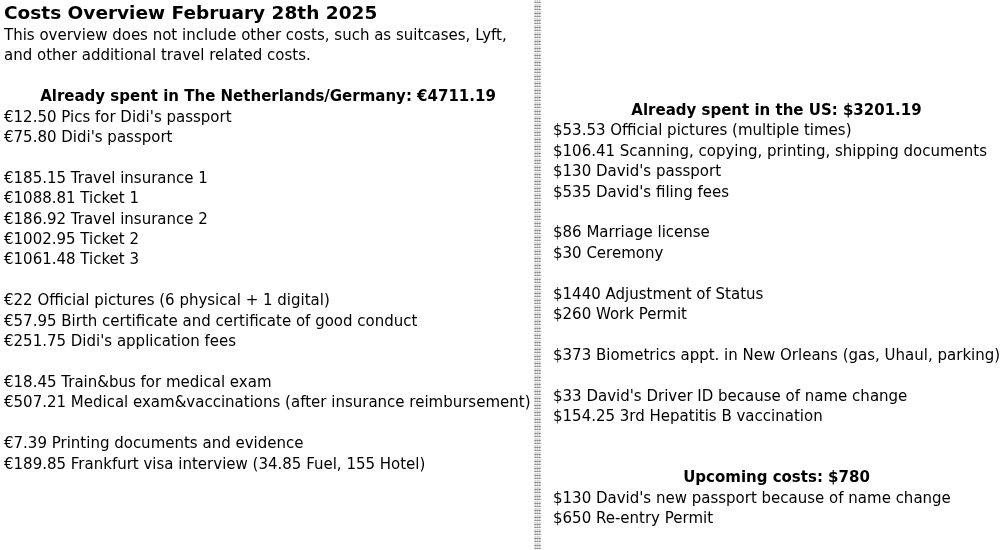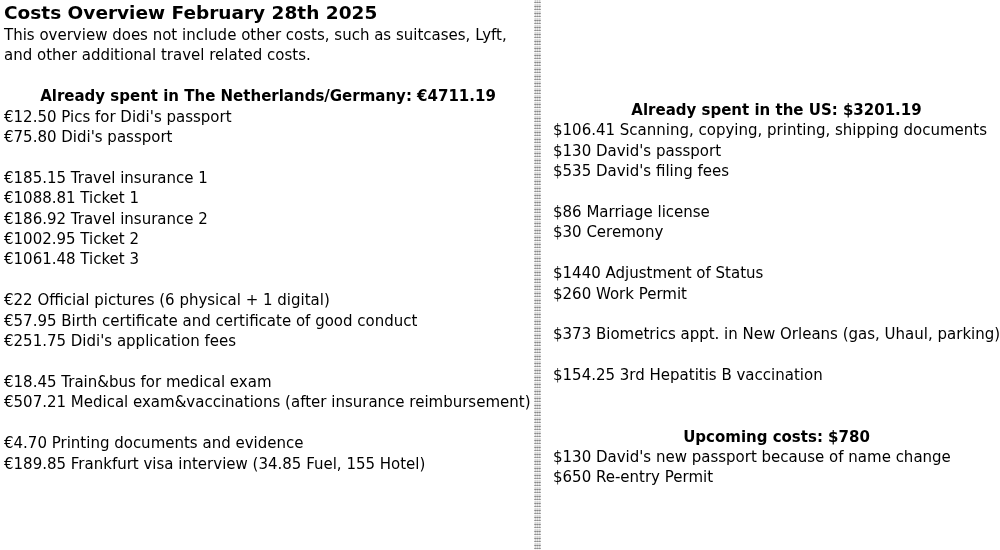--- a/index.html
+++ b/index.html
@@ -130,51 +130,53 @@
     <div class="line">€57.95 Birth certificate and certificate of good conduct</div>
     <div class="line">€251.75 Didi's application fees</div>
 
     <div class="line blank"></div>
 
     <div class="line">€18.45 Train&amp;bus for medical exam</div>
     <div class="line">€507.21 Medical exam&amp;vaccinations (after insurance reimbursement)</div>
 
     <div class="line blank"></div>
 
-    <div class="line">€4.70 Printing documents and evidence</div>
+    <div class="line">€7.39 Printing documents and evidence</div>
     <div class="line">€189.85 Frankfurt visa interview (34.85 Fuel, 155 Hotel)</div>
 
   </div>
 
   <div class="col col-right">
 
     <div class="lead-right"></div>
 
     <div class="heading">Already spent in the US: $3201.19</div>
 
+    <div class="line">$53.53 Official pictures (multiple times)</div>
     <div class="line">$106.41 Scanning, copying, printing, shipping documents</div>
     <div class="line">$130 David's passport</div>
     <div class="line">$535 David's filing fees</div>
 
     <div class="line blank"></div>
 
     <div class="line">$86 Marriage license</div>
     <div class="line">$30 Ceremony</div>
 
     <div class="line blank"></div>
 
     <div class="line">$1440 Adjustment of Status</div>
     <div class="line">$260 Work Permit</div>
 
     <div class="line blank"></div>
 
     <div class="line">$373 Biometrics appt. in New Orleans (gas, Uhaul, parking)</div>
 
     <div class="line blank"></div>
 
+    <div class="line">$33 David's Driver ID because of name change</div>
     <div class="line">$154.25 3rd Hepatitis B vaccination</div>
 
     <div class="line blank"></div>
     <div class="line blank"></div>
 
     <div class="heading">Upcoming costs: $780</div>
 
     <div class="line">$130 David's new passport because of name change</div>
     <div class="line">$650 Re-entry Permit</div>
 

